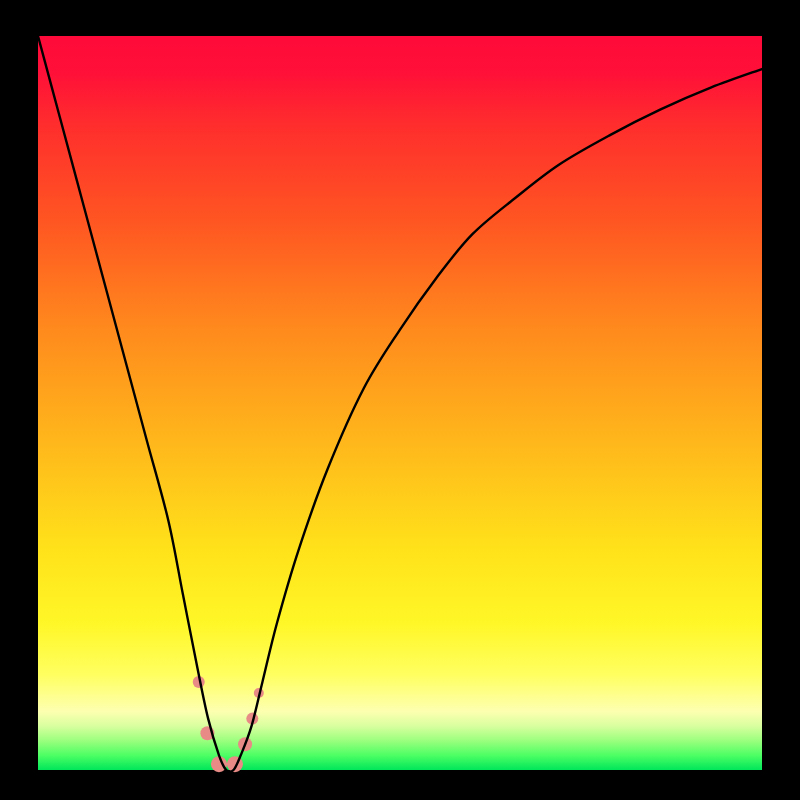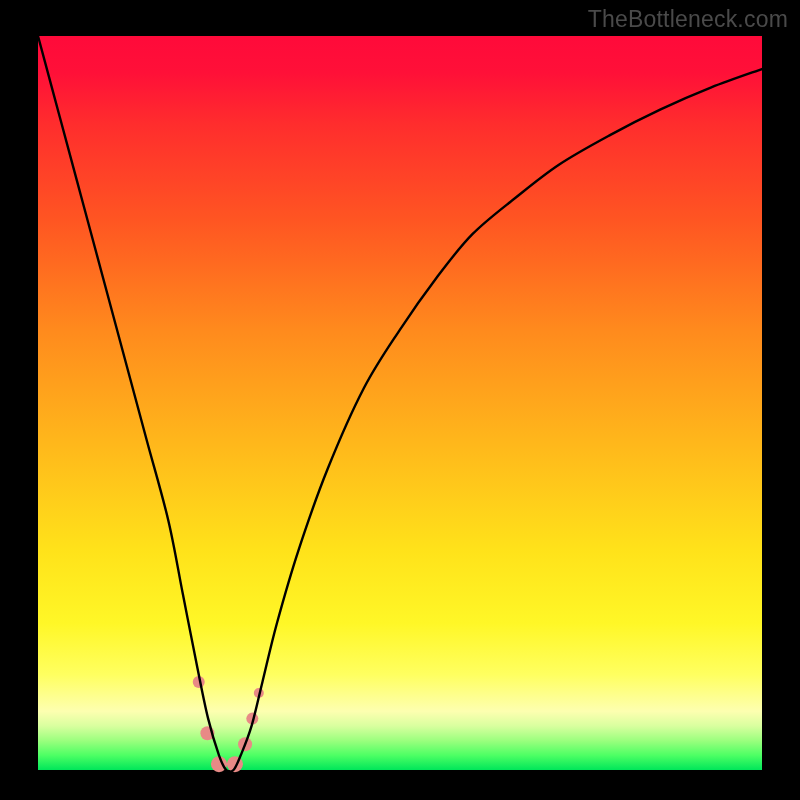--- a/index.html
+++ b/index.html
@@ -64,14 +64,13 @@
         <circle cx="198.728" cy="681.92" r="6" fill="#e88a86"></circle>
         <circle cx="207.416" cy="733.3" r="7" fill="#e88a86"></circle>
         <circle cx="219" cy="764.128" r="8" fill="#e88a86"></circle>
         <circle cx="234.92800000000003" cy="764.128" r="8" fill="#e88a86"></circle>
         <circle cx="245.06400000000002" cy="744.31" r="7" fill="#e88a86"></circle>
         <circle cx="252.30400000000003" cy="718.62" r="6" fill="#e88a86"></circle>
         <circle cx="258.82" cy="692.9300000000001" r="5" fill="#e88a86"></circle>
       </g>
     <path fill="none" stroke="#000" stroke-width="2.4" stroke-linecap="round" d="M 38 36 C 41.62 49.45666666666666, 52.48 89.82666666666667, 59.72 116.74 C 66.96 143.65333333333334, 74.2 170.56666666666666, 81.44 197.48 C 88.67999999999999 224.39333333333332, 95.92 251.30666666666664, 103.16 278.21999999999997 C 110.39999999999999 305.1333333333333, 117.64 332.0466666666666, 124.88 358.96 C 132.12 385.87333333333333, 139.35999999999999 412.78666666666675, 146.6 439.70000000000005 C 153.84 466.61333333333334, 162.28666666666666 494.74999999999994, 168.32 520.4399999999999 C 174.35333333333332 546.1299999999999, 177.97333333333336 569.3733333333333, 182.8 593.84 C 187.62666666666667 618.3066666666667, 193.05666666666667 646.4433333333334, 197.28 667.24 C 201.50333333333333 688.0366666666666, 204.51999999999998 703.94, 208.14 718.62 C 211.76 733.3, 215.98333333333332 746.7566666666667, 219 755.3199999999999 C 222.01666666666668 763.8833333333332, 223.82666666666668 767.5533333333333, 226.24 770 C 228.65333333333334 772.4466666666667, 231.0666666666667 772.4466666666667, 233.48000000000002 770 C 235.89333333333335 767.5533333333333, 237.70333333333338 762.66, 240.72000000000003 755.3199999999999 C 243.73666666666668 747.9799999999999, 247.95999999999998 738.1933333333333, 251.57999999999998 725.9599999999999 C 255.2 713.7266666666666, 258.21666666666664 699.0466666666666, 262.44 681.92 C 266.66333333333336 664.7933333333333, 270.88666666666666 645.22, 276.92 623.2 C 282.9533333333334 601.1800000000001, 290.1933333333333 575.49, 298.64 549.8 C 307.08666666666664 524.1099999999999, 316.74 495.97333333333336, 327.6 469.06000000000006 C 338.46000000000004 442.14666666666676, 351.73333333333335 411.56333333333333, 363.8 388.32 C 375.8666666666667 365.07666666666665, 387.93333333333334 347.95000000000005, 400 329.6 C 412.06666666666666 311.25, 424.1333333333334 294.12333333333333, 436.20000000000005 278.21999999999997 C 448.2666666666667 262.3166666666666, 459.12666666666667 247.63666666666666, 472.4 234.18 C 485.6733333333333 220.72333333333336, 501.36 209.10166666666666, 515.84 197.48 C 530.32 185.85833333333332, 543.5933333333332 174.8483333333334, 559.28 164.45000000000005 C 574.9666666666667 154.0516666666667, 593.0666666666667 144.26500000000001, 609.96 135.09 C 626.8533333333334 125.91499999999999, 643.7466666666667 117.35166666666665, 660.64 109.39999999999998 C 677.5333333333333 101.44833333333331, 694.4266666666667 94.10833333333329, 711.32 87.37999999999997 C 728.2133333333334 80.65166666666664, 753.5533333333333 72.08833333333335, 762 69.03000000000003"></path>
   </svg>
-  <div class="watermark">TheBottleneck.com</div>
 </div>
 
 </body></html>

